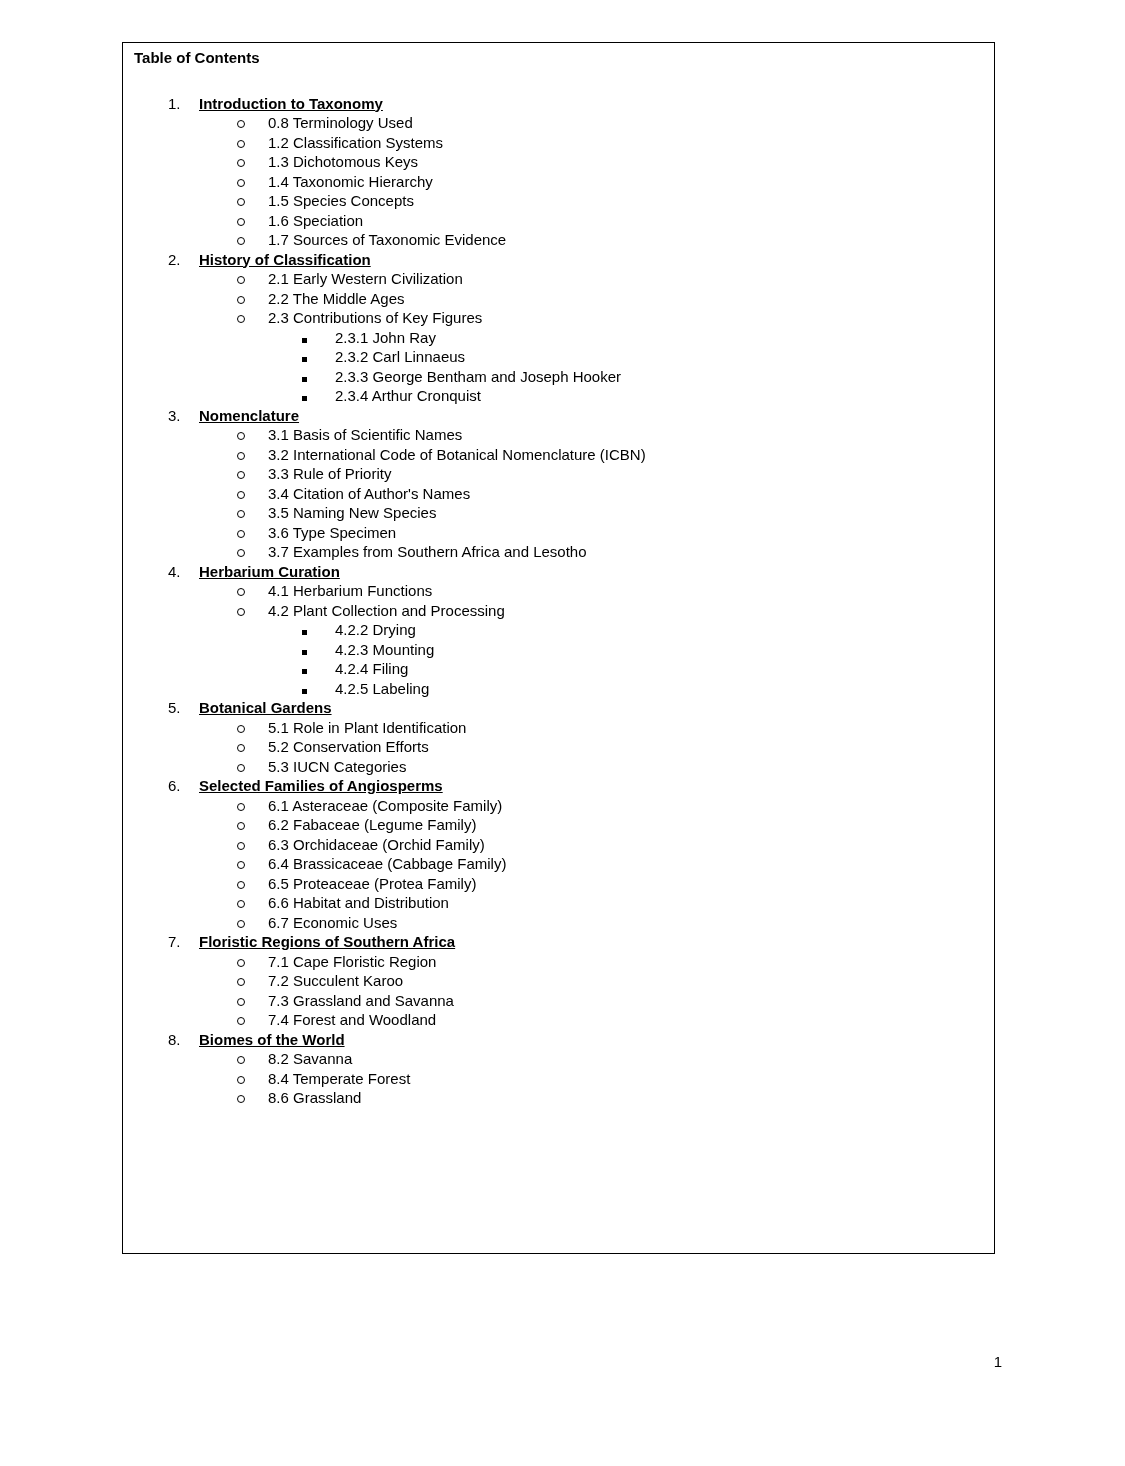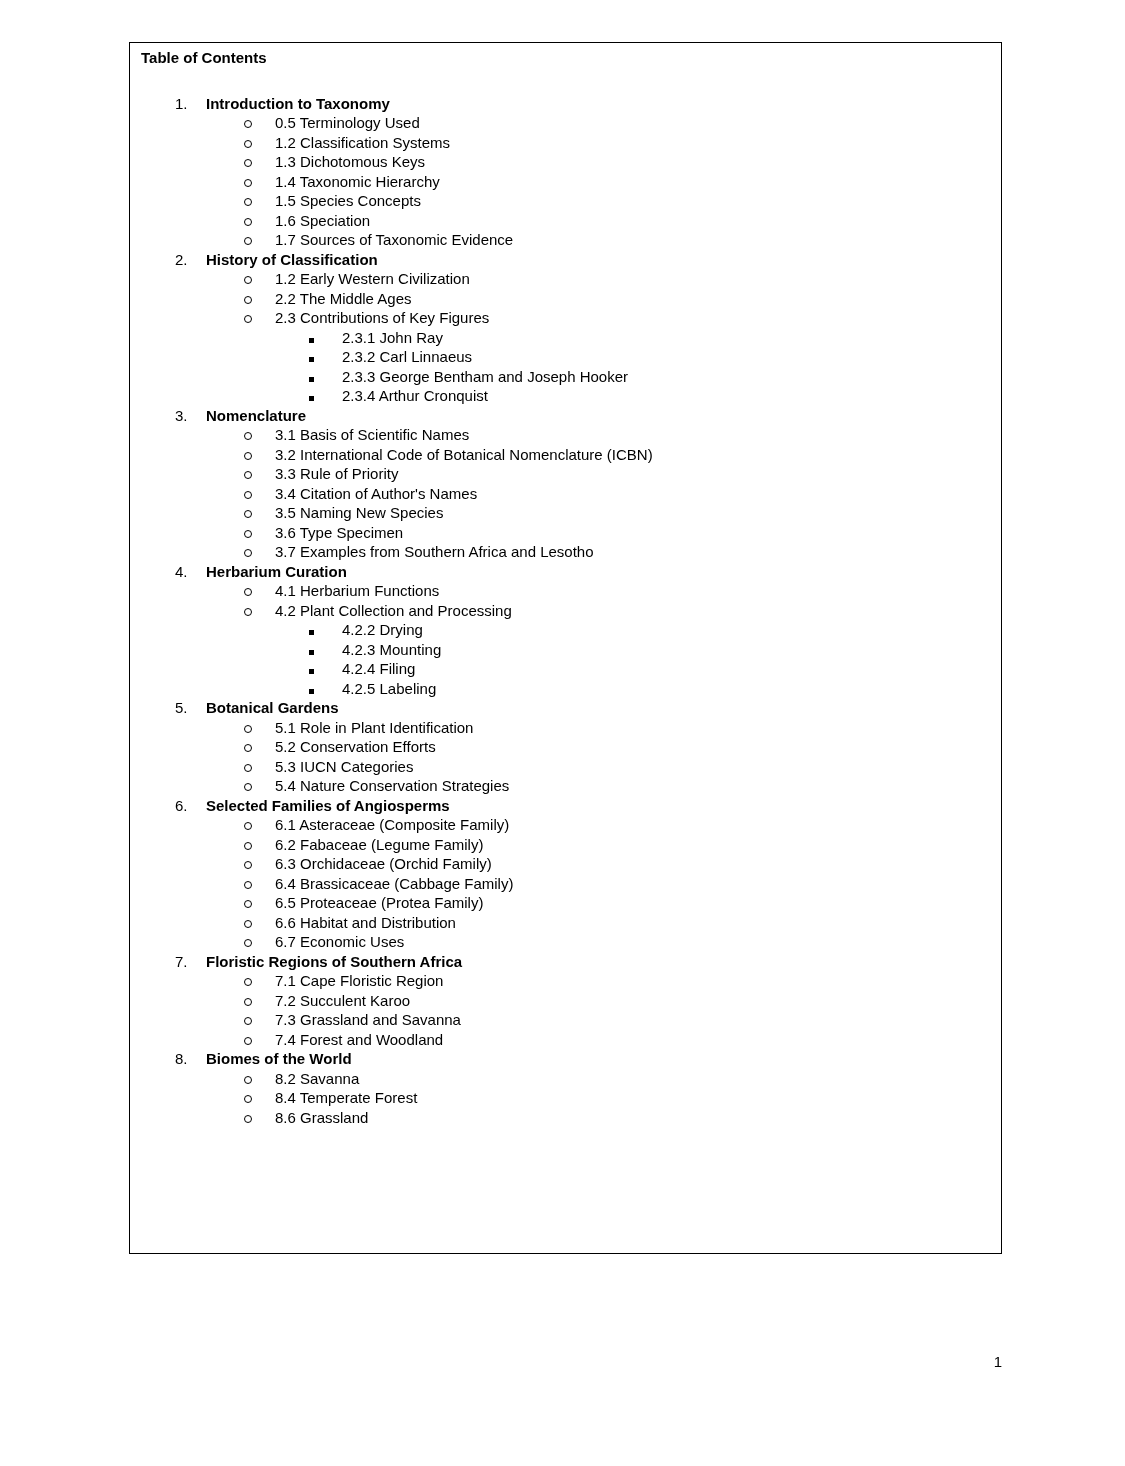--- a/index.html
+++ b/index.html
@@ -11,21 +11,21 @@
     width: 1125px;
     height: 1466px;
     position: relative;
     font-family: "Liberation Sans", sans-serif;
     font-size: 15px;
     color: #000000;
     -webkit-font-smoothing: antialiased;
   }
   .toc-box {
     position: absolute;
-    left: 129px;
+    left: 122px;
     top: 42px;
     width: 873px;
     height: 1212px;
     border: 1.5px solid #000000;
     box-sizing: border-box;
     padding: 5px 12px 4px 0;
     overflow: hidden;
   }
   .toc-title {
     font-weight: bold;
@@ -41,20 +41,21 @@
     line-height: 19.5px;
     white-space: nowrap;
   }
   .sec-num {
     margin-left: 45px;
     width: 31px;
     flex: 0 0 31px;
   }
   .sec-title {
     font-weight: bold;
+    text-decoration: underline;
   }
   .bullet-cell-o {
     margin-left: 112px;
     width: 33px;
     flex: 0 0 33px;
   }
   .bullet-cell-sq {
     margin-left: 177px;
     width: 35px;
     flex: 0 0 35px;
@@ -91,21 +92,21 @@
 
 <div class="toc-box">
   <div class="toc-title">Table of Contents</div>
   <div class="toc-list">
       <div class="row">
         <span class="sec-num">1.</span>
         <span class="sec-title">Introduction to Taxonomy</span>
       </div>
       <div class="row">
         <span class="bullet-cell-o"><span class="circle-bullet"></span></span>
-        <span>0.5 Terminology Used</span>
+        <span>0.8 Terminology Used</span>
       </div>
       <div class="row">
         <span class="bullet-cell-o"><span class="circle-bullet"></span></span>
         <span>1.2 Classification Systems</span>
       </div>
       <div class="row">
         <span class="bullet-cell-o"><span class="circle-bullet"></span></span>
         <span>1.3 Dichotomous Keys</span>
       </div>
       <div class="row">
@@ -123,21 +124,21 @@
       <div class="row">
         <span class="bullet-cell-o"><span class="circle-bullet"></span></span>
         <span>1.7 Sources of Taxonomic Evidence</span>
       </div>
       <div class="row">
         <span class="sec-num">2.</span>
         <span class="sec-title">History of Classification</span>
       </div>
       <div class="row">
         <span class="bullet-cell-o"><span class="circle-bullet"></span></span>
-        <span>1.2 Early Western Civilization</span>
+        <span>2.1 Early Western Civilization</span>
       </div>
       <div class="row">
         <span class="bullet-cell-o"><span class="circle-bullet"></span></span>
         <span>2.2 The Middle Ages</span>
       </div>
       <div class="row">
         <span class="bullet-cell-o"><span class="circle-bullet"></span></span>
         <span>2.3 Contributions of Key Figures</span>
       </div>
       <div class="row">
@@ -224,24 +225,20 @@
         <span class="bullet-cell-o"><span class="circle-bullet"></span></span>
         <span>5.1 Role in Plant Identification</span>
       </div>
       <div class="row">
         <span class="bullet-cell-o"><span class="circle-bullet"></span></span>
         <span>5.2 Conservation Efforts</span>
       </div>
       <div class="row">
         <span class="bullet-cell-o"><span class="circle-bullet"></span></span>
         <span>5.3 IUCN Categories</span>
-      </div>
-      <div class="row">
-        <span class="bullet-cell-o"><span class="circle-bullet"></span></span>
-        <span>5.4 Nature Conservation Strategies</span>
       </div>
       <div class="row">
         <span class="sec-num">6.</span>
         <span class="sec-title">Selected Families of Angiosperms</span>
       </div>
       <div class="row">
         <span class="bullet-cell-o"><span class="circle-bullet"></span></span>
         <span>6.1 Asteraceae (Composite Family)</span>
       </div>
       <div class="row">

